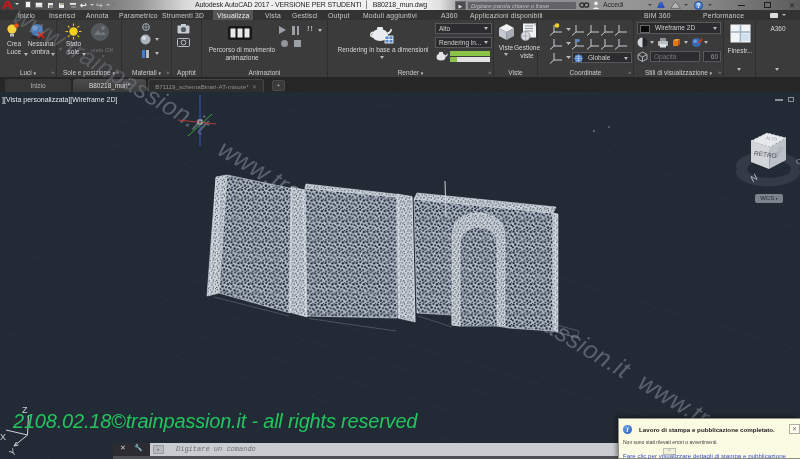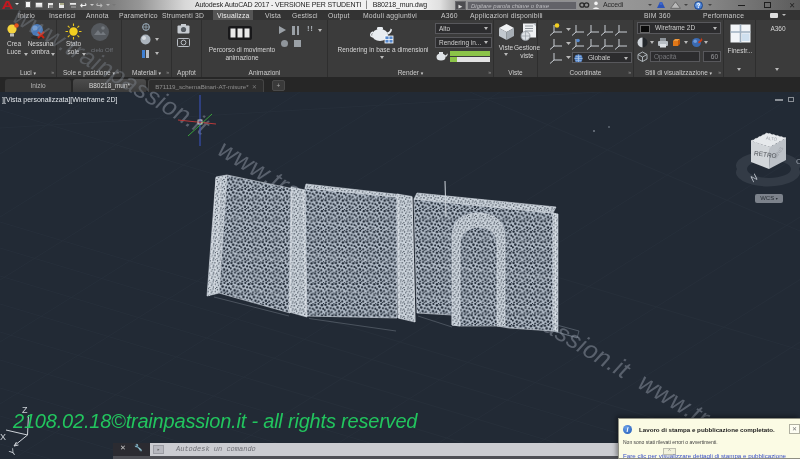--- a/index.html
+++ b/index.html
@@ -477,21 +477,21 @@
  <text x="22" y="11" font-size="9" fill="#cdd2d8" font-family="Liberation Sans">Z</text>
  <text x="0" y="38" font-size="9" fill="#cdd2d8" font-family="Liberation Sans">X</text>
  <text x="9" y="53" font-size="9" fill="#cdd2d8" font-family="Liberation Sans" transform="rotate(-38 13 49)">Y</text>
 </svg>
 <div class="abs" id="caption">2108.02.18©trainpassion.it - all rights reserved</div>
 </div>
 
 <div class="abs" id="cmdbar">
 <span style="position:absolute;left:7px;top:1px;color:#c9c9c9;font-size:7px">✕</span>
 <span style="position:absolute;left:21px;top:1px;color:#9a9a9a;font-size:7px">🔧</span>
-<div id="cmdfield"><span style="position:absolute;left:3px;top:2px;width:11px;height:9px;background:#b7b8bf;border:1px solid #9b9ca3;font-size:5px;color:#555;line-height:8px;text-align:center;font-style:normal">▸</span><span style="margin-left:26px">Autodesk un comando</span></div>
+<div id="cmdfield"><span style="position:absolute;left:3px;top:2px;width:11px;height:9px;background:#b7b8bf;border:1px solid #9b9ca3;font-size:5px;color:#555;line-height:8px;text-align:center;font-style:normal">▸</span><span style="margin-left:26px">Digitare un comando</span></div>
 </div>
 <div class="abs" id="bottomstrip"></div>
 
 <div class="abs" id="popup">
 <div style="position:absolute;left:4px;top:6px;width:9px;height:9px;border-radius:50%;background:radial-gradient(circle at 35% 30%,#6aa0e8,#1c55b4);color:#fff;font-size:7px;font-weight:bold;font-style:italic;text-align:center;line-height:9px">i</div>
 <div class="ttl">Lavoro di stampa e pubblicazione completato.</div>
 <div style="position:absolute;right:0;top:5px;width:11px;height:10px;background:#fdfdf2;border:1px solid #b0b0a0;color:#777;font-size:6px;text-align:center;line-height:9px">✕</div>
 <div class="bdy">Non sono stati rilevati errori o avvertimenti.</div>
 <div style="position:absolute;left:44px;top:29px;width:13px;height:7px;background:#f2f2dc;border:1px solid #c0c0b0;color:#888;font-size:5px;text-align:center;line-height:5px">^</div>
 <div class="lnk">Fare clic per visualizzare dettagli di stampa e pubblicazione</div>

